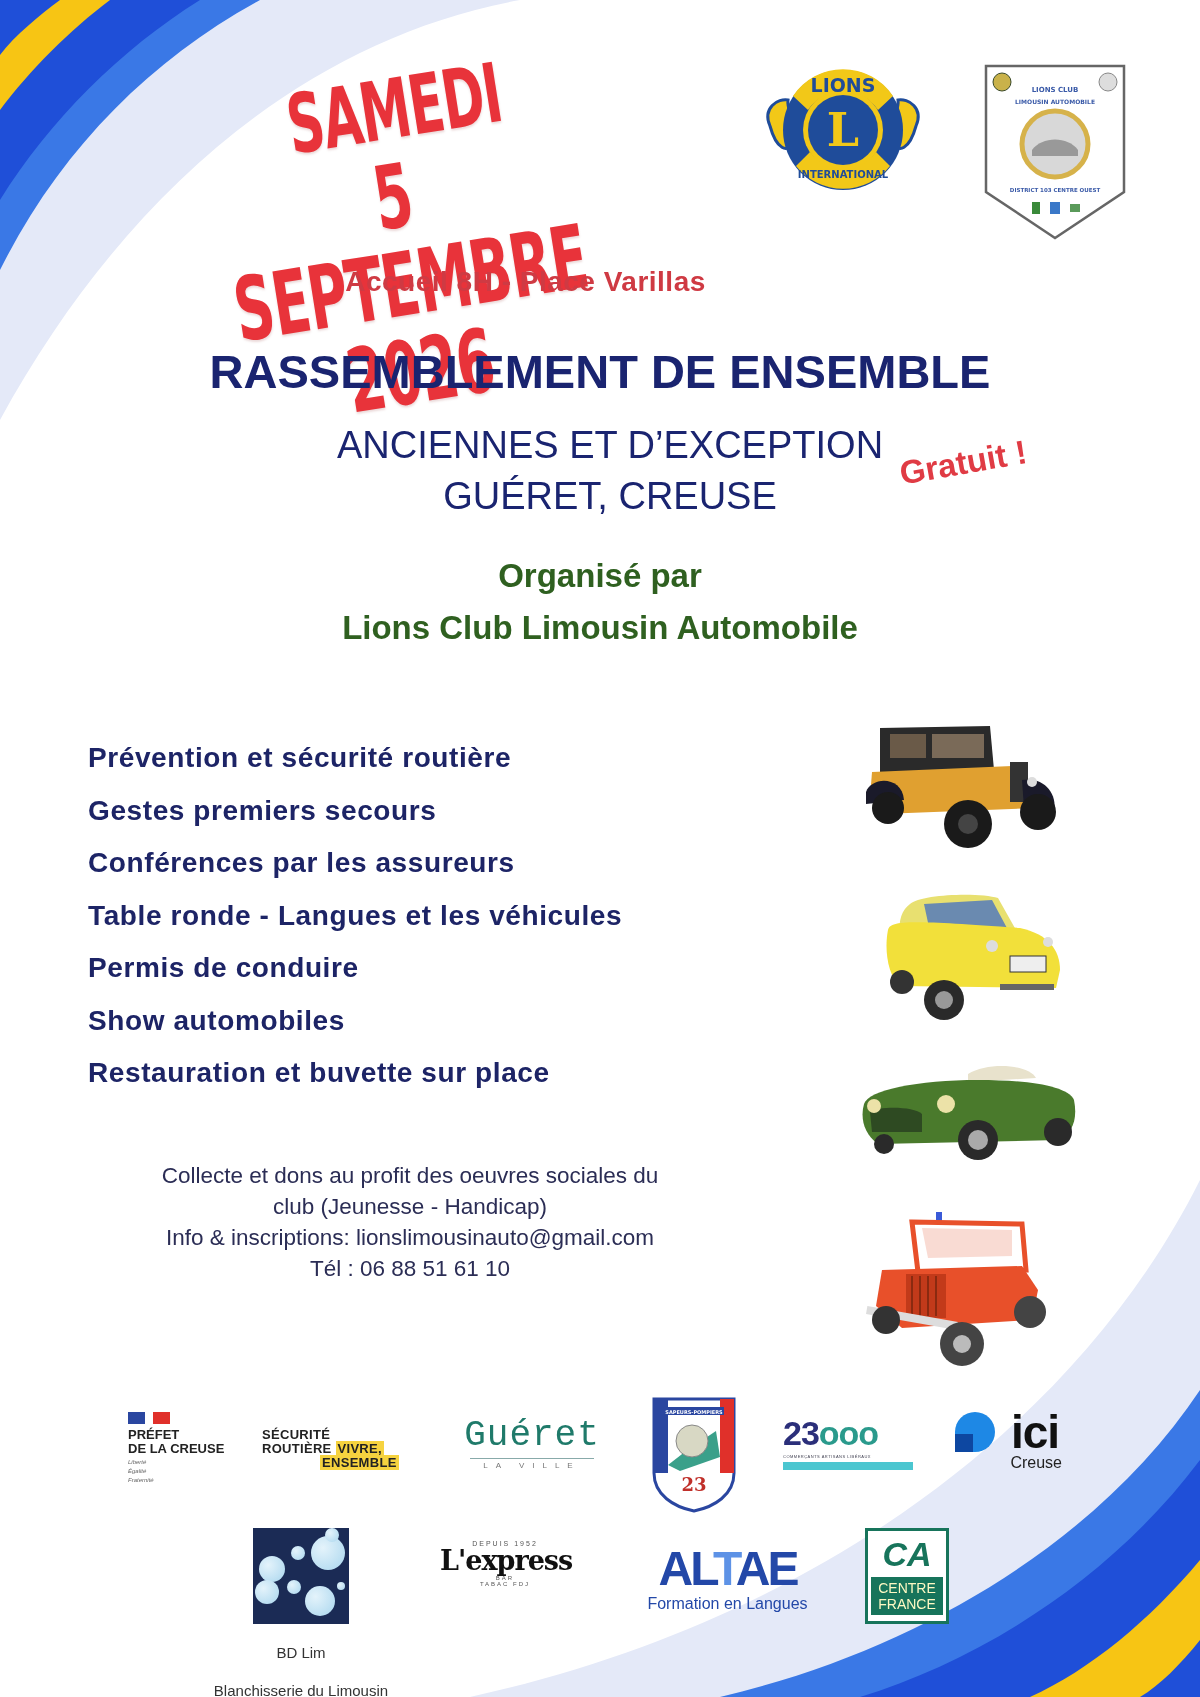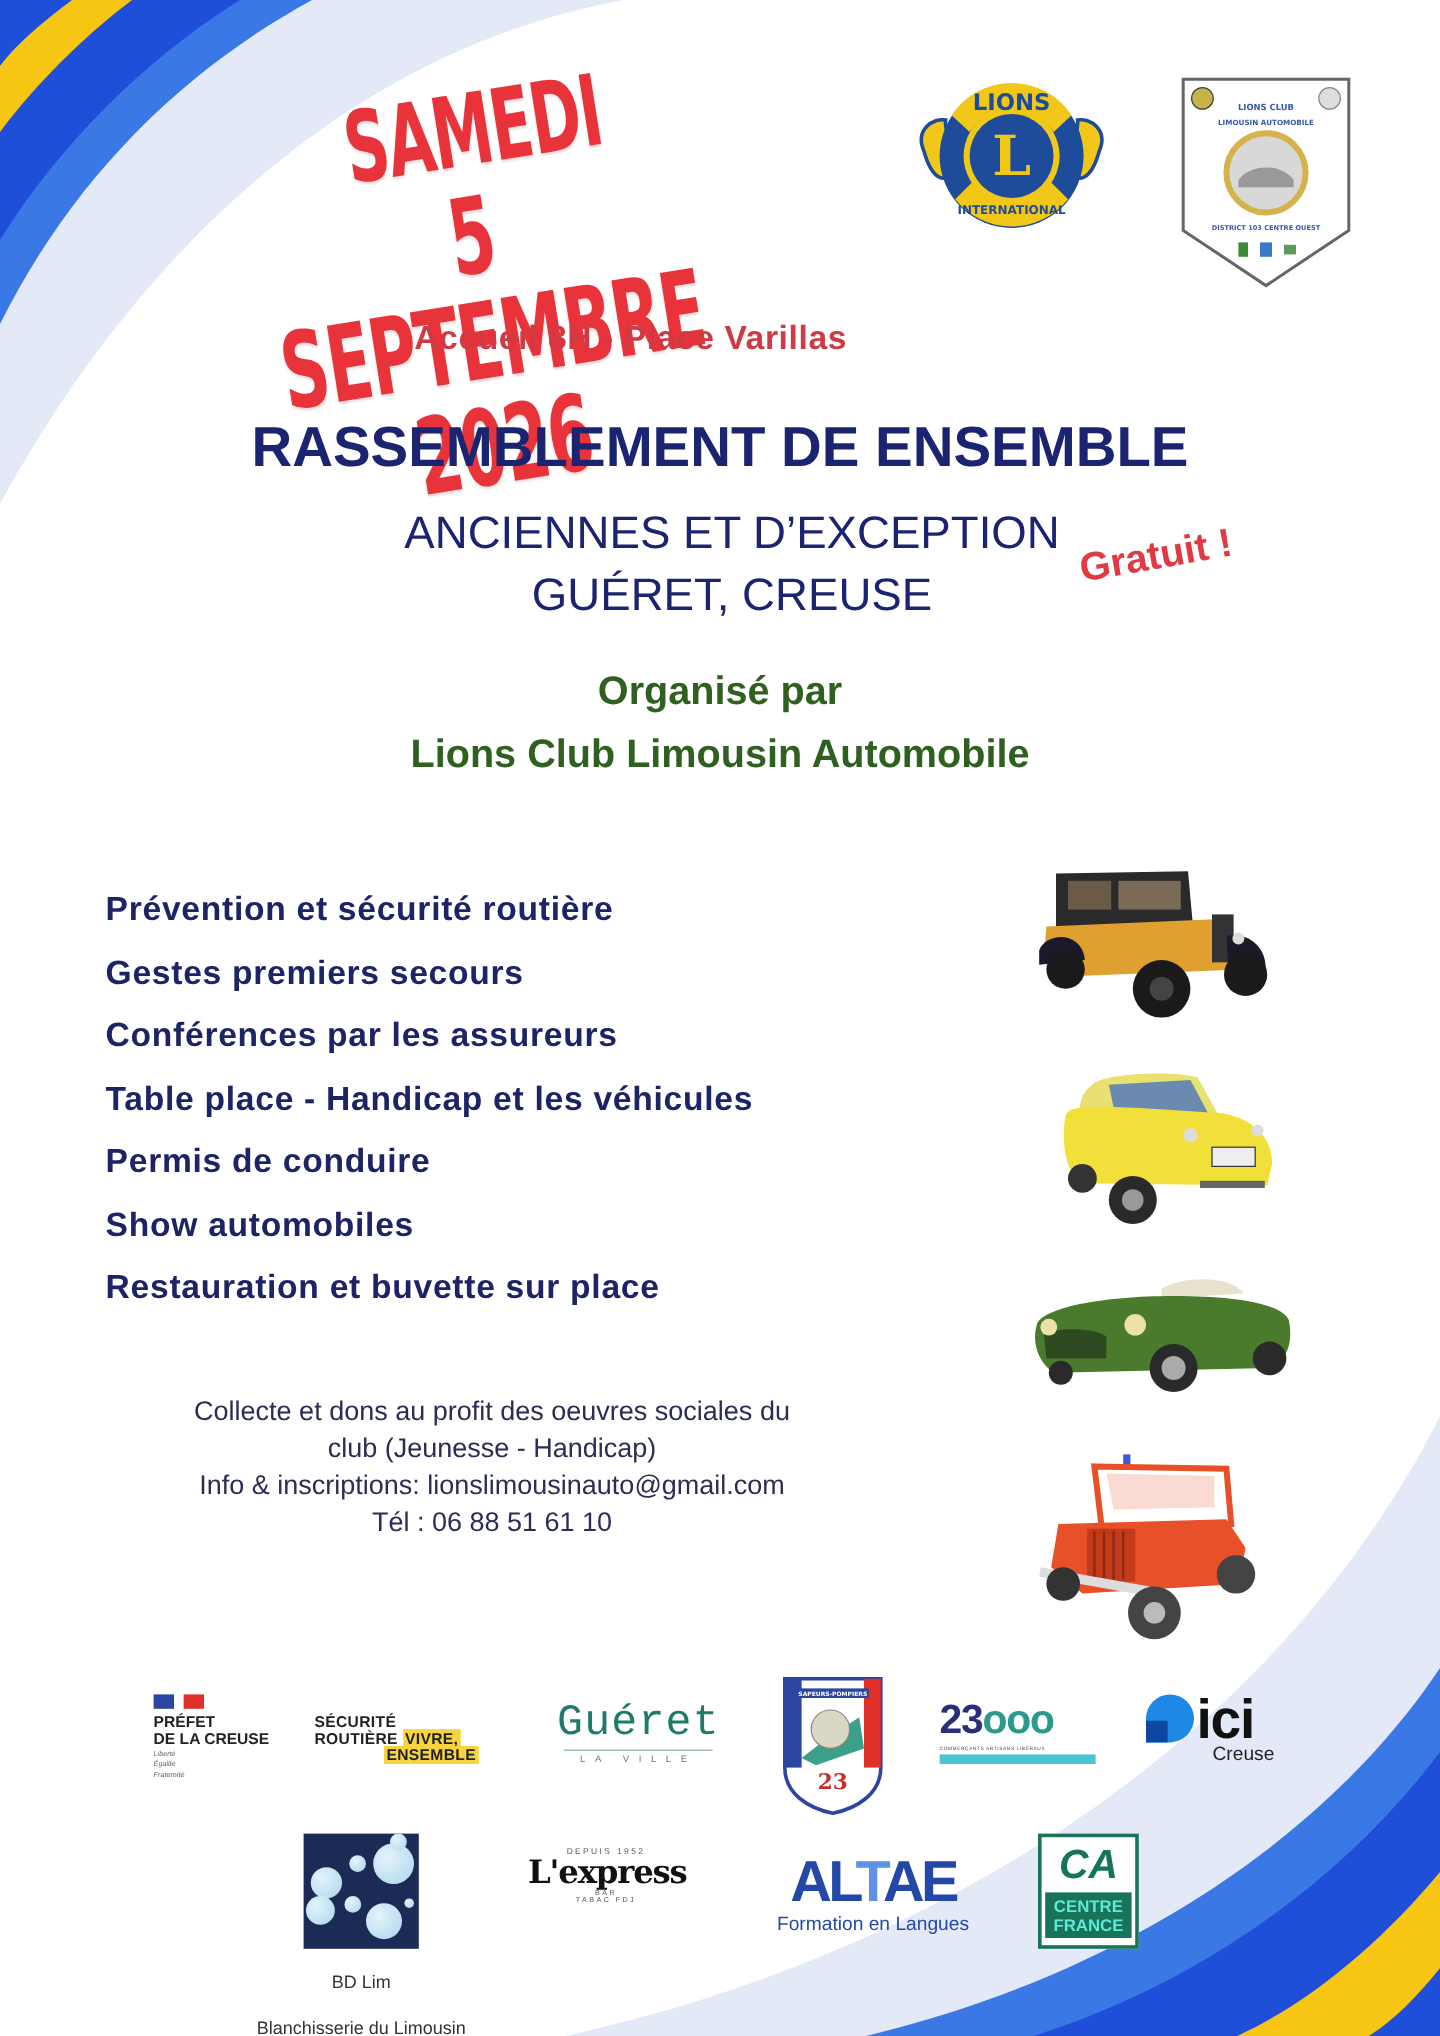--- a/index.html
+++ b/index.html
@@ -95,21 +95,21 @@
 
     .pompiers { left: 650px; top: 1395px; width: 88px; height: 118px; }
 
     .c23 { left: 783px; top: 1416px; width: 130px; }
     .c23 .t { font-size: 34px; font-weight: bold; color: #2b2f7a; line-height: 34px; letter-spacing: -1px; }
     .c23 .t .ring { color: #2a9a8c; }
     .c23 .s { font-size: 4px; color: #445; margin-top: 4px; letter-spacing: 0.5px; }
     .c23 .bar { height: 8px; background: #4bc6d0; margin-top: 3px; }
 
     .ici { left: 955px; top: 1412px; width: 115px; }
-    .ici .row { display: flex; align-items: center; gap: 2px; }
+    .ici .row { display: flex; align-items: center; gap: 16px; }
     .ici .dot { width: 40px; height: 40px; background: #1e88e5; border-radius: 50% 50% 50% 0; position: relative; }
     .ici .dot::after { content: ""; position: absolute; left: 0; bottom: 0; width: 18px; height: 18px; background: #0d47a1; }
     .ici .w { font-size: 46px; font-weight: bold; color: #111; line-height: 40px; letter-spacing: -1px; }
     .ici .s { font-size: 16px; color: #222; text-align: right; margin-top: 2px; padding-right: 8px; }
 
     .bdlim { left: 174px; top: 1528px; width: 254px; text-align: center; }
     .bdlim .sq { width: 96px; height: 96px; background: #1b2b55; margin: 0 auto; position: relative; overflow: hidden; }
     .bdlim .b { position: absolute; border-radius: 50%; background: radial-gradient(circle at 35% 35%, #e4f3fb, #a9d6ee); }
     .bdlim .t { font-size: 15px; color: #333; margin-top: 20px; line-height: 18px; }
 
@@ -118,21 +118,21 @@
     .express .t { font-family: "DejaVu Serif", serif; font-weight: bold; font-size: 27px; color: #111; line-height: 28px; letter-spacing: -1px; }
     .express .s { font-size: 6px; color: #555; letter-spacing: 2px; }
 
     .altae { left: 630px; top: 1545px; width: 195px; text-align: center; }
     .altae .t { font-size: 48px; font-weight: bold; color: #2348a8; letter-spacing: -3px; line-height: 48px; }
     .altae .t .mid { color: #5d92e6; }
     .altae .s { font-size: 16px; color: #2348a8; margin-top: 2px; }
 
     .ca { left: 865px; top: 1528px; width: 84px; height: 96px; border: 3px solid #17745b; background: #fff; text-align: center; }
     .ca .logo { font-size: 34px; font-weight: bold; color: #17745b; line-height: 46px; font-style: italic; }
-    .ca .box { background: #17745b; color: #5eead4; font-size: 14px; font-weight: bold; line-height: 16px; padding: 3px 0; margin: 0 3px; }
+    .ca .box { background: #17745b; color: #fef9c3; font-size: 14px; font-weight: normal; line-height: 16px; padding: 3px 0; margin: 0 3px; }
   </style>
 </head>
 <body>
 
 <svg class="bg-deco" viewBox="0 0 1200 1697" xmlns="http://www.w3.org/2000/svg">
 
   <path d="M0,0 L520,0 C300,40 120,200 0,420 Z" fill="#e4e9f8"></path>
   <path d="M0,0 L260,0 C150,60 60,150 0,270 Z" fill="#3a78e6"></path>
   <path d="M0,0 L200,0 C120,50 50,120 0,200 Z" fill="#1f4fd8"></path>
   <path d="M0,0 L110,0 C70,30 30,70 0,110 Z" fill="#f7c514"></path>
@@ -187,21 +187,21 @@
 <div class="layer gratuit">Gratuit !</div>
 <div class="layer organise">
   <div>Organisé par</div>
   <div>Lions Club Limousin Automobile</div>
 </div>
 
 <ul class="layer activities">
   <li>Prévention et sécurité routière</li>
   <li>Gestes premiers secours</li>
   <li>Conférences par les assureurs</li>
-  <li>Table place - Handicap et les véhicules</li>
+  <li>Table ronde - Langues et les véhicules</li>
   <li>Permis de conduire</li>
   <li>Show automobiles</li>
   <li>Restauration et buvette sur place</li>
 </ul>
 
 <svg class="car car1" viewBox="0 0 200 140" xmlns="http://www.w3.org/2000/svg">
   <path d="M18,16 L128,14 L132,58 L18,62 Z" fill="#2a2a2a"></path>
   <rect x="28" y="22" width="36" height="24" fill="#6a5a48"></rect>
   <rect x="70" y="22" width="52" height="24" fill="#7a6a58"></rect>
   <path d="M10,60 L150,54 L170,70 L172,96 L20,102 L8,86 Z" fill="#e0a030"></path>

